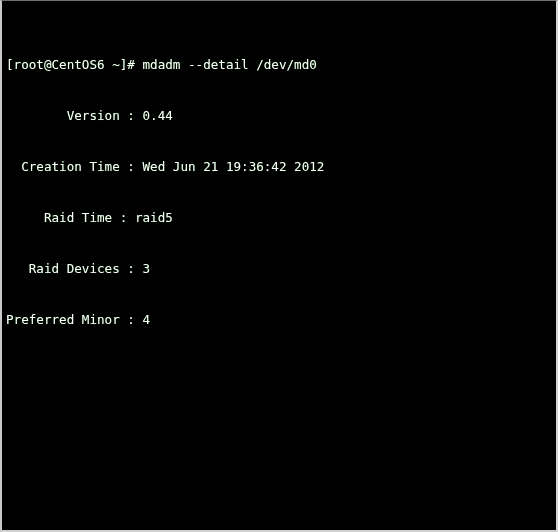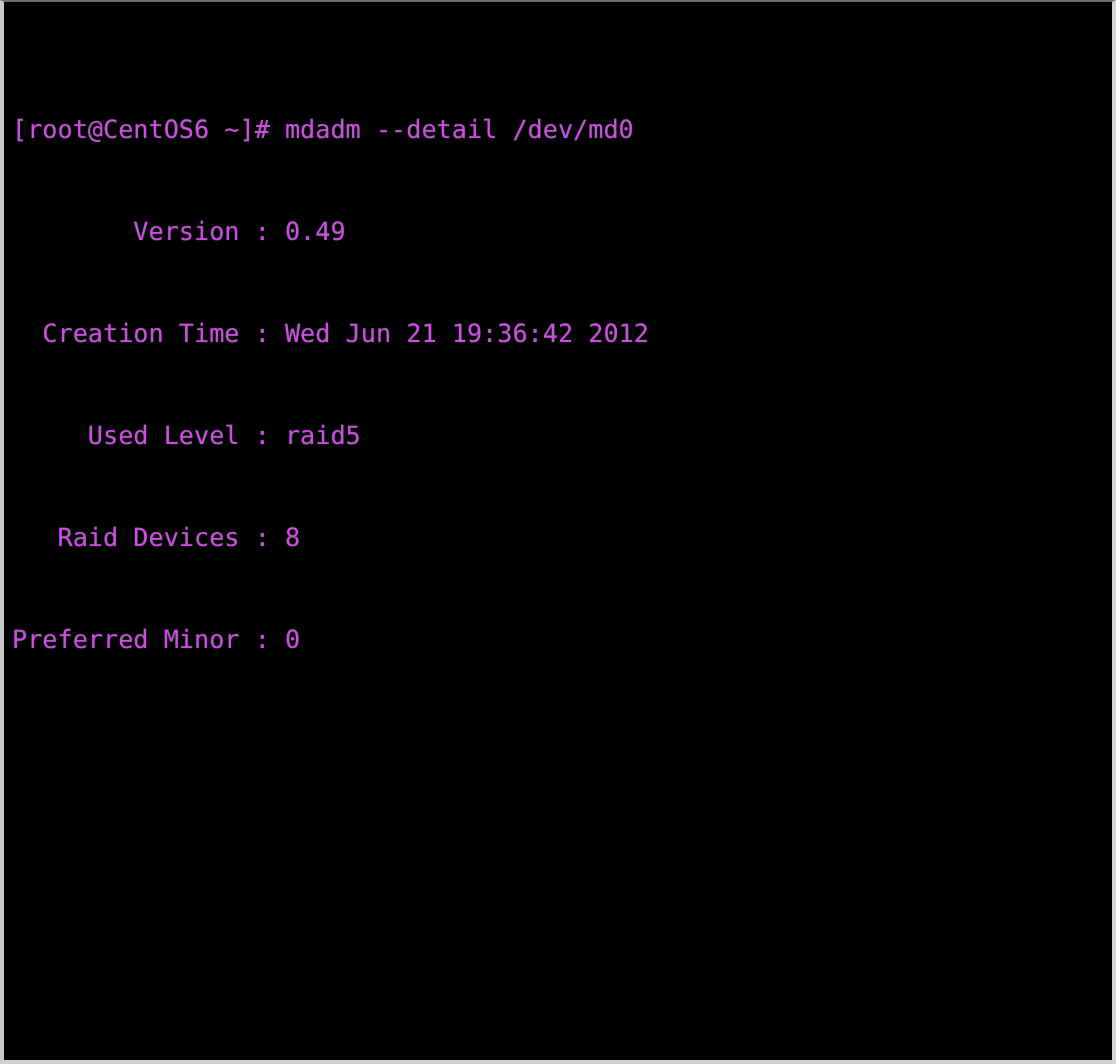--- a/index.html
+++ b/index.html
@@ -25,43 +25,43 @@
     left: 0;
     top: 0;
     right: 0;
     bottom: 0;
     background: #000000;
     padding: 4px 0 0 4px;
     box-sizing: border-box;
     font-family: "DejaVu Sans Mono", "Liberation Mono", monospace;
     font-size: 12.6px;
     line-height: 17px;
-    color: #d946ef;
+    color: #ffffff;
     letter-spacing: 0px;
     white-space: pre;
     text-shadow: 0 0 1px rgba(25, 178, 25, 0.55);
   }
   .term-line {
     height: 17px;
     white-space: pre;
     display: block;
   }
 </style>
 </head>
 <body>
 
 <div id="terminal-window">
   <div id="terminal-screen">
 
     <span class="term-line">[root@CentOS6 ~]# mdadm --detail /dev/md0</span>
-    <span class="term-line">        Version : 0.49</span>
+    <span class="term-line">        Version : 0.44</span>
     <span class="term-line">  Creation Time : Wed Jun 21 19:36:42 2012</span>
-    <span class="term-line">     Used Level : raid5</span>
-    <span class="term-line">   Raid Devices : 8</span>
-    <span class="term-line">Preferred Minor : 0</span>
+    <span class="term-line">     Raid Time : raid5</span>
+    <span class="term-line">   Raid Devices : 3</span>
+    <span class="term-line">Preferred Minor : 4</span>
     
     
     
     
     
     
     
     
     
     

